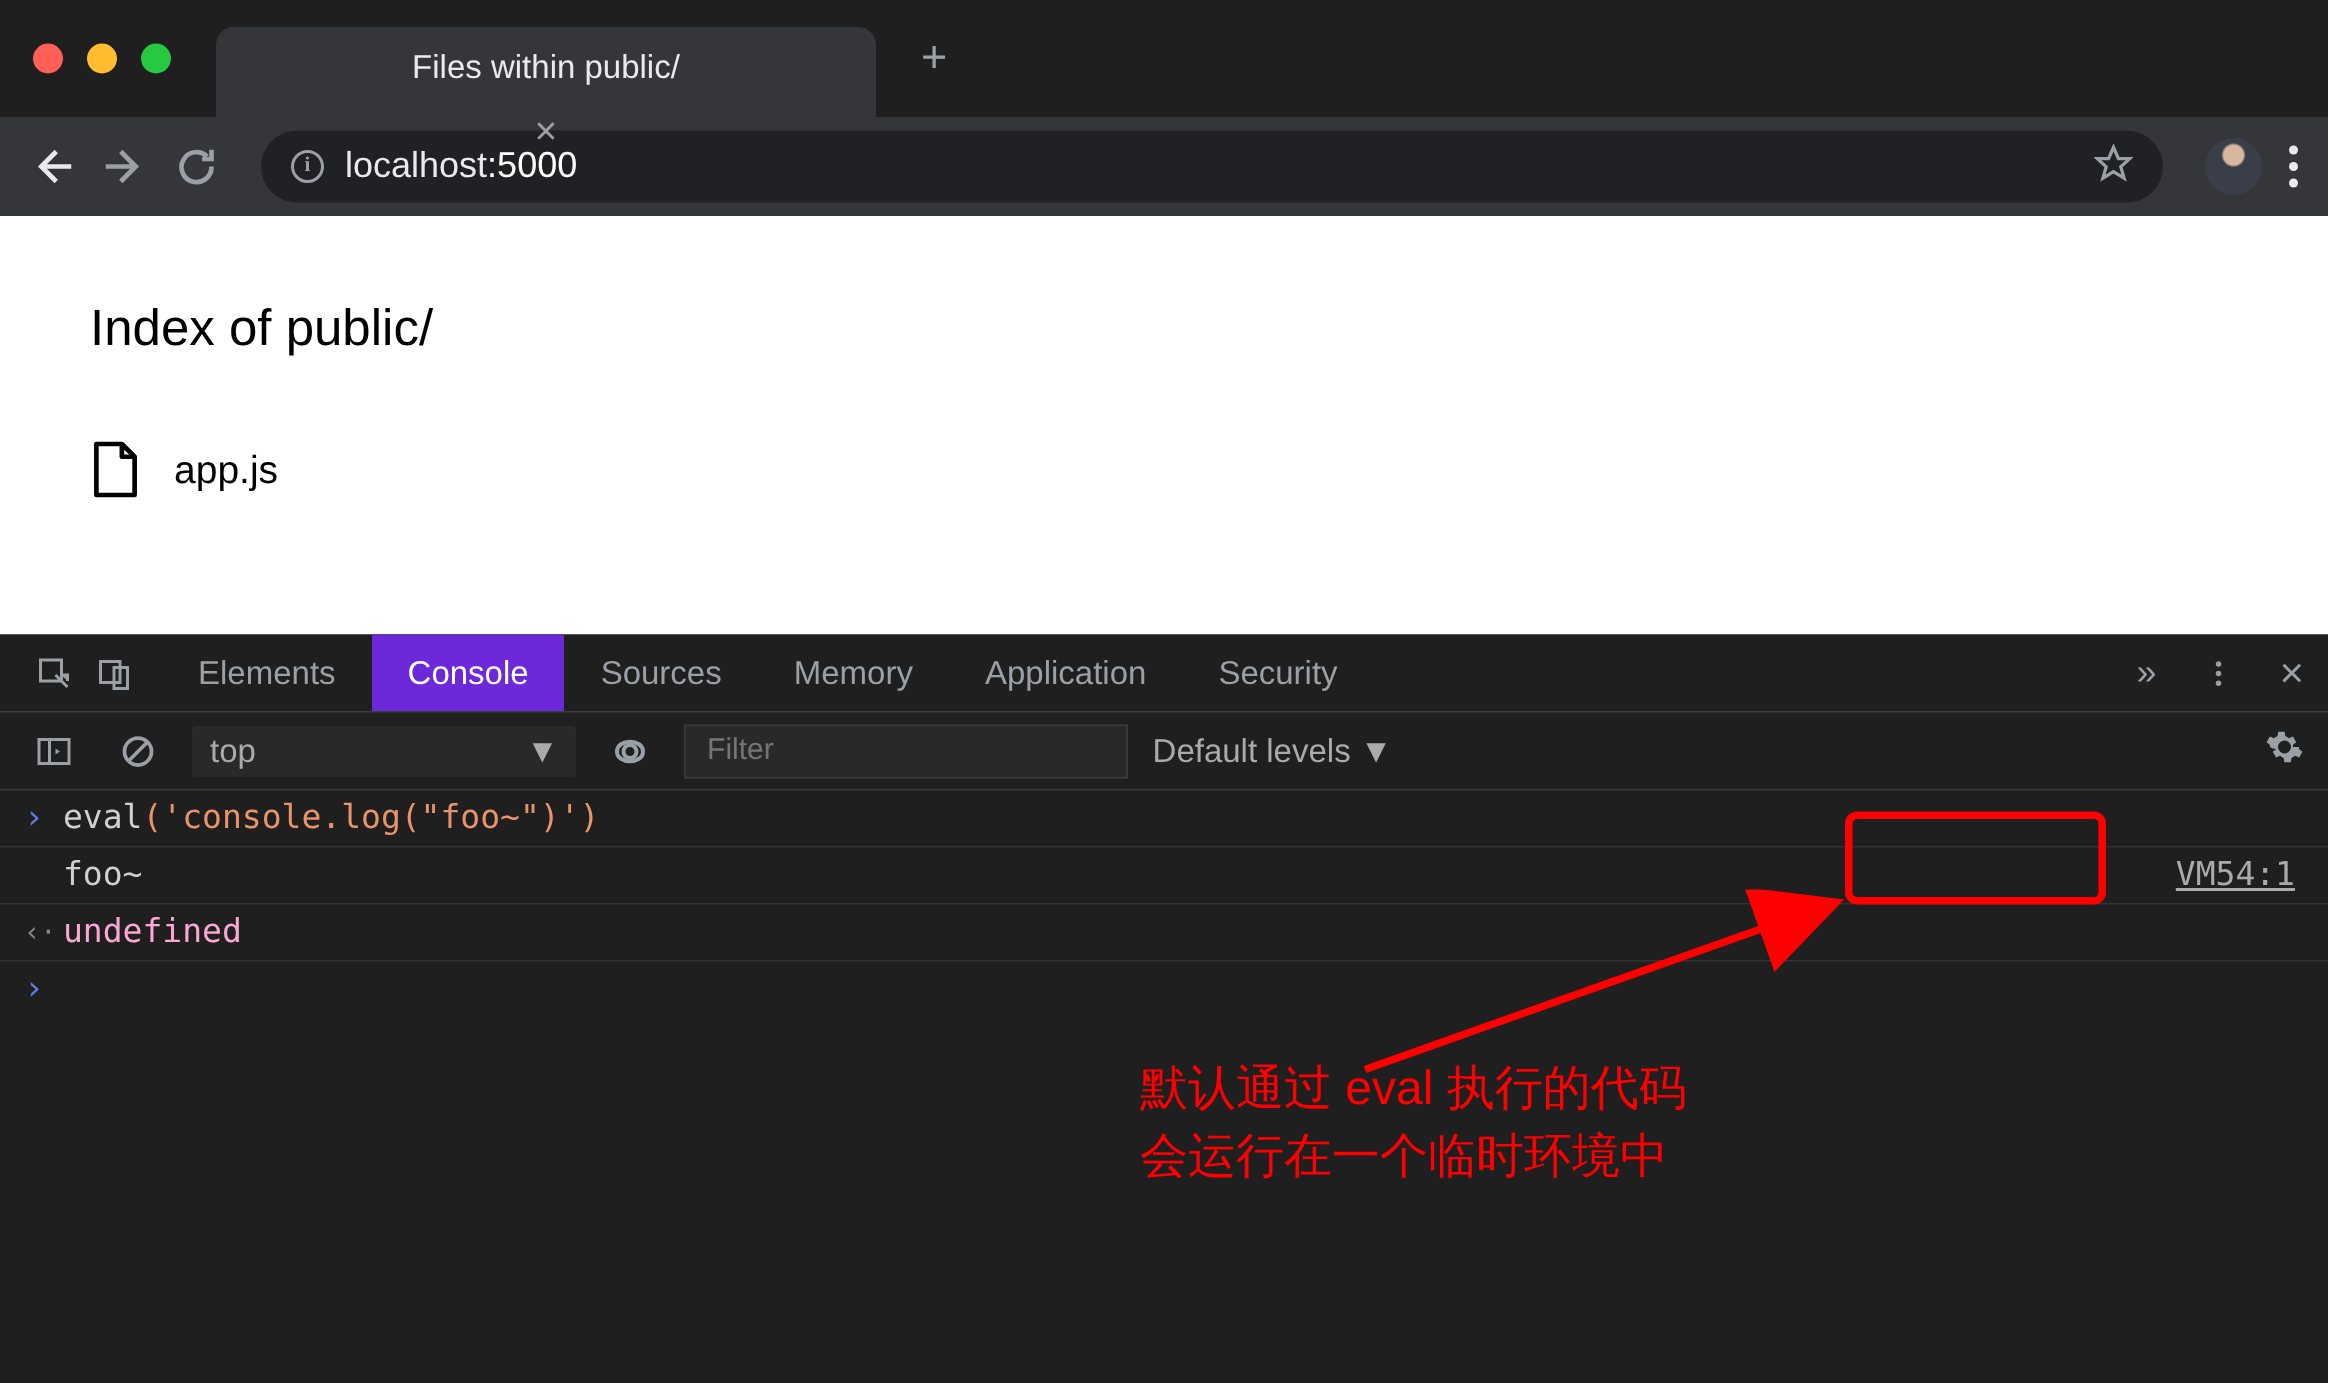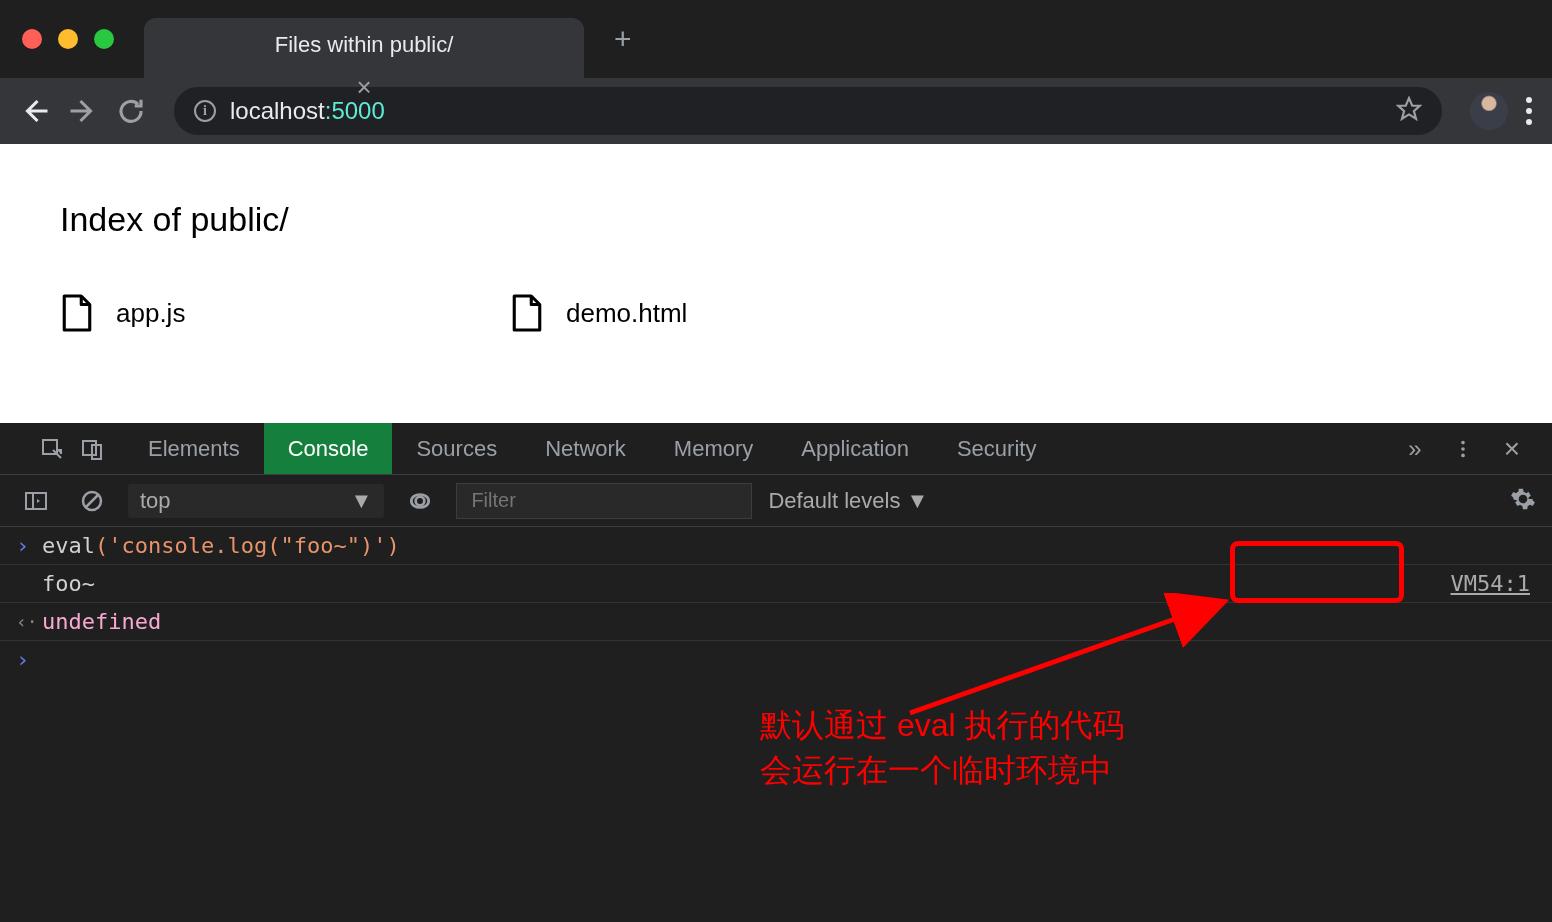--- a/index.html
+++ b/index.html
@@ -65,21 +65,21 @@
       border-radius: 30px;
       height: 48px;
       display: flex;
       align-items: center;
       padding: 0 20px;
       gap: 14px;
       margin: 0 10px;
     }
     .addr-bar .info-icon { border: 2.5px solid #9aa0a6; border-radius: 50%; width: 22px; height: 22px; display: flex; align-items: center; justify-content: center; color: #9aa0a6; font-size: 14px; font-weight: bold; font-family: Georgia, serif; }
     .url { font-size: 24px; color: #e8eaed; }
-    .url .port { color: #5eead4; }
+    .url .port { color: #ffffff; }
     .star-icon { color: #9aa0a6; }
     .avatar {
       width: 38px; height: 38px; border-radius: 50%;
       background: radial-gradient(circle at 50% 30%, #d7b89f 20%, #3a3e49 25%);
     }
     .kebab { color: #e8eaed; display: flex; flex-direction: column; gap: 5px; }
     .kebab span { width: 6px; height: 6px; background: #e8eaed; border-radius: 50%; }
 
     
     .page-content {
@@ -98,26 +98,26 @@
     .file-item { display: flex; align-items: center; gap: 22px; font-size: 26px; }
     .file-icon { width: 34px; height: 40px; }
 
     
     .devtools { background: #1f1f1f; height: calc(922px - 78px - 66px - 279px); position: relative; }
     .dt-tabs {
       display: flex;
       align-items: center;
       height: 52px;
       border-bottom: 1px solid #3d3d3d;
-      padding: 0 32px;
+      padding: 0 16px;
       gap: 0;
     }
     .dt-icon-btn { color: #9aa0a6; width: 40px; display: flex; justify-content: center; align-items: center; height: 100%; }
     .dt-tab { color: #9aa0a6; font-size: 22px; padding: 0 24px; height: 100%; display: flex; align-items: center; cursor: pointer; }
-    .dt-tab.active { color: #fff; background: #15803d; }
+    .dt-tab.active { color: #fff; background: #6d28d9; }
     .dt-tabs-right { margin-left: auto; display: flex; align-items: center; gap: 18px; color: #9aa0a6; }
     .dt-more { font-size: 24px; }
     .dt-close { font-size: 28px; }
 
     .dt-subbar {
       display: flex;
       align-items: center;
       height: 52px;
       border-bottom: 1px solid #3d3d3d;
       padding: 0 16px;
@@ -222,26 +222,20 @@
 
 <div class="page-content">
   <h1 class="page-title">Index of  public/</h1>
   <div class="file-grid">
     <a class="file-item">
       <svg class="file-icon" viewBox="0 0 24 28" fill="none" stroke="#000" stroke-width="2.2" stroke-linejoin="round">
           <path d="M3 2 H15 L21 8 V26 H3 Z M15 2 V8 H21"></path>
         </svg>
       <span>app.js</span>
     </a>
-    <a class="file-item">
-      <svg class="file-icon" viewBox="0 0 24 28" fill="none" stroke="#000" stroke-width="2.2" stroke-linejoin="round">
-          <path d="M3 2 H15 L21 8 V26 H3 Z M15 2 V8 H21"></path>
-        </svg>
-      <span>demo.html</span>
-    </a>
   </div>
 </div>
 
 <div class="devtools">
   <div class="dt-tabs">
     <div class="dt-icon-btn">
       <svg viewBox="0 0 24 24" width="24" height="24" fill="none" stroke="#9aa0a6" stroke-width="2">
           <rect x="3" y="3" width="14" height="14"></rect>
           <path d="M13 13 L21 21 M17 13 L21 13 L21 17" fill="#9aa0a6"></path>
         </svg>
@@ -254,23 +248,20 @@
     </div>
     <div style="width:12px"></div>
     <div class="dt-tab">
         <span>Elements</span>
       </div>
     <div class="dt-tab active">
         <span>Console</span>
       </div>
     <div class="dt-tab">
         <span>Sources</span>
-      </div>
-    <div class="dt-tab">
-        <span>Network</span>
       </div>
     <div class="dt-tab">
         <span>Memory</span>
       </div>
     <div class="dt-tab">
         <span>Application</span>
       </div>
     <div class="dt-tab">
         <span>Security</span>
       </div>

